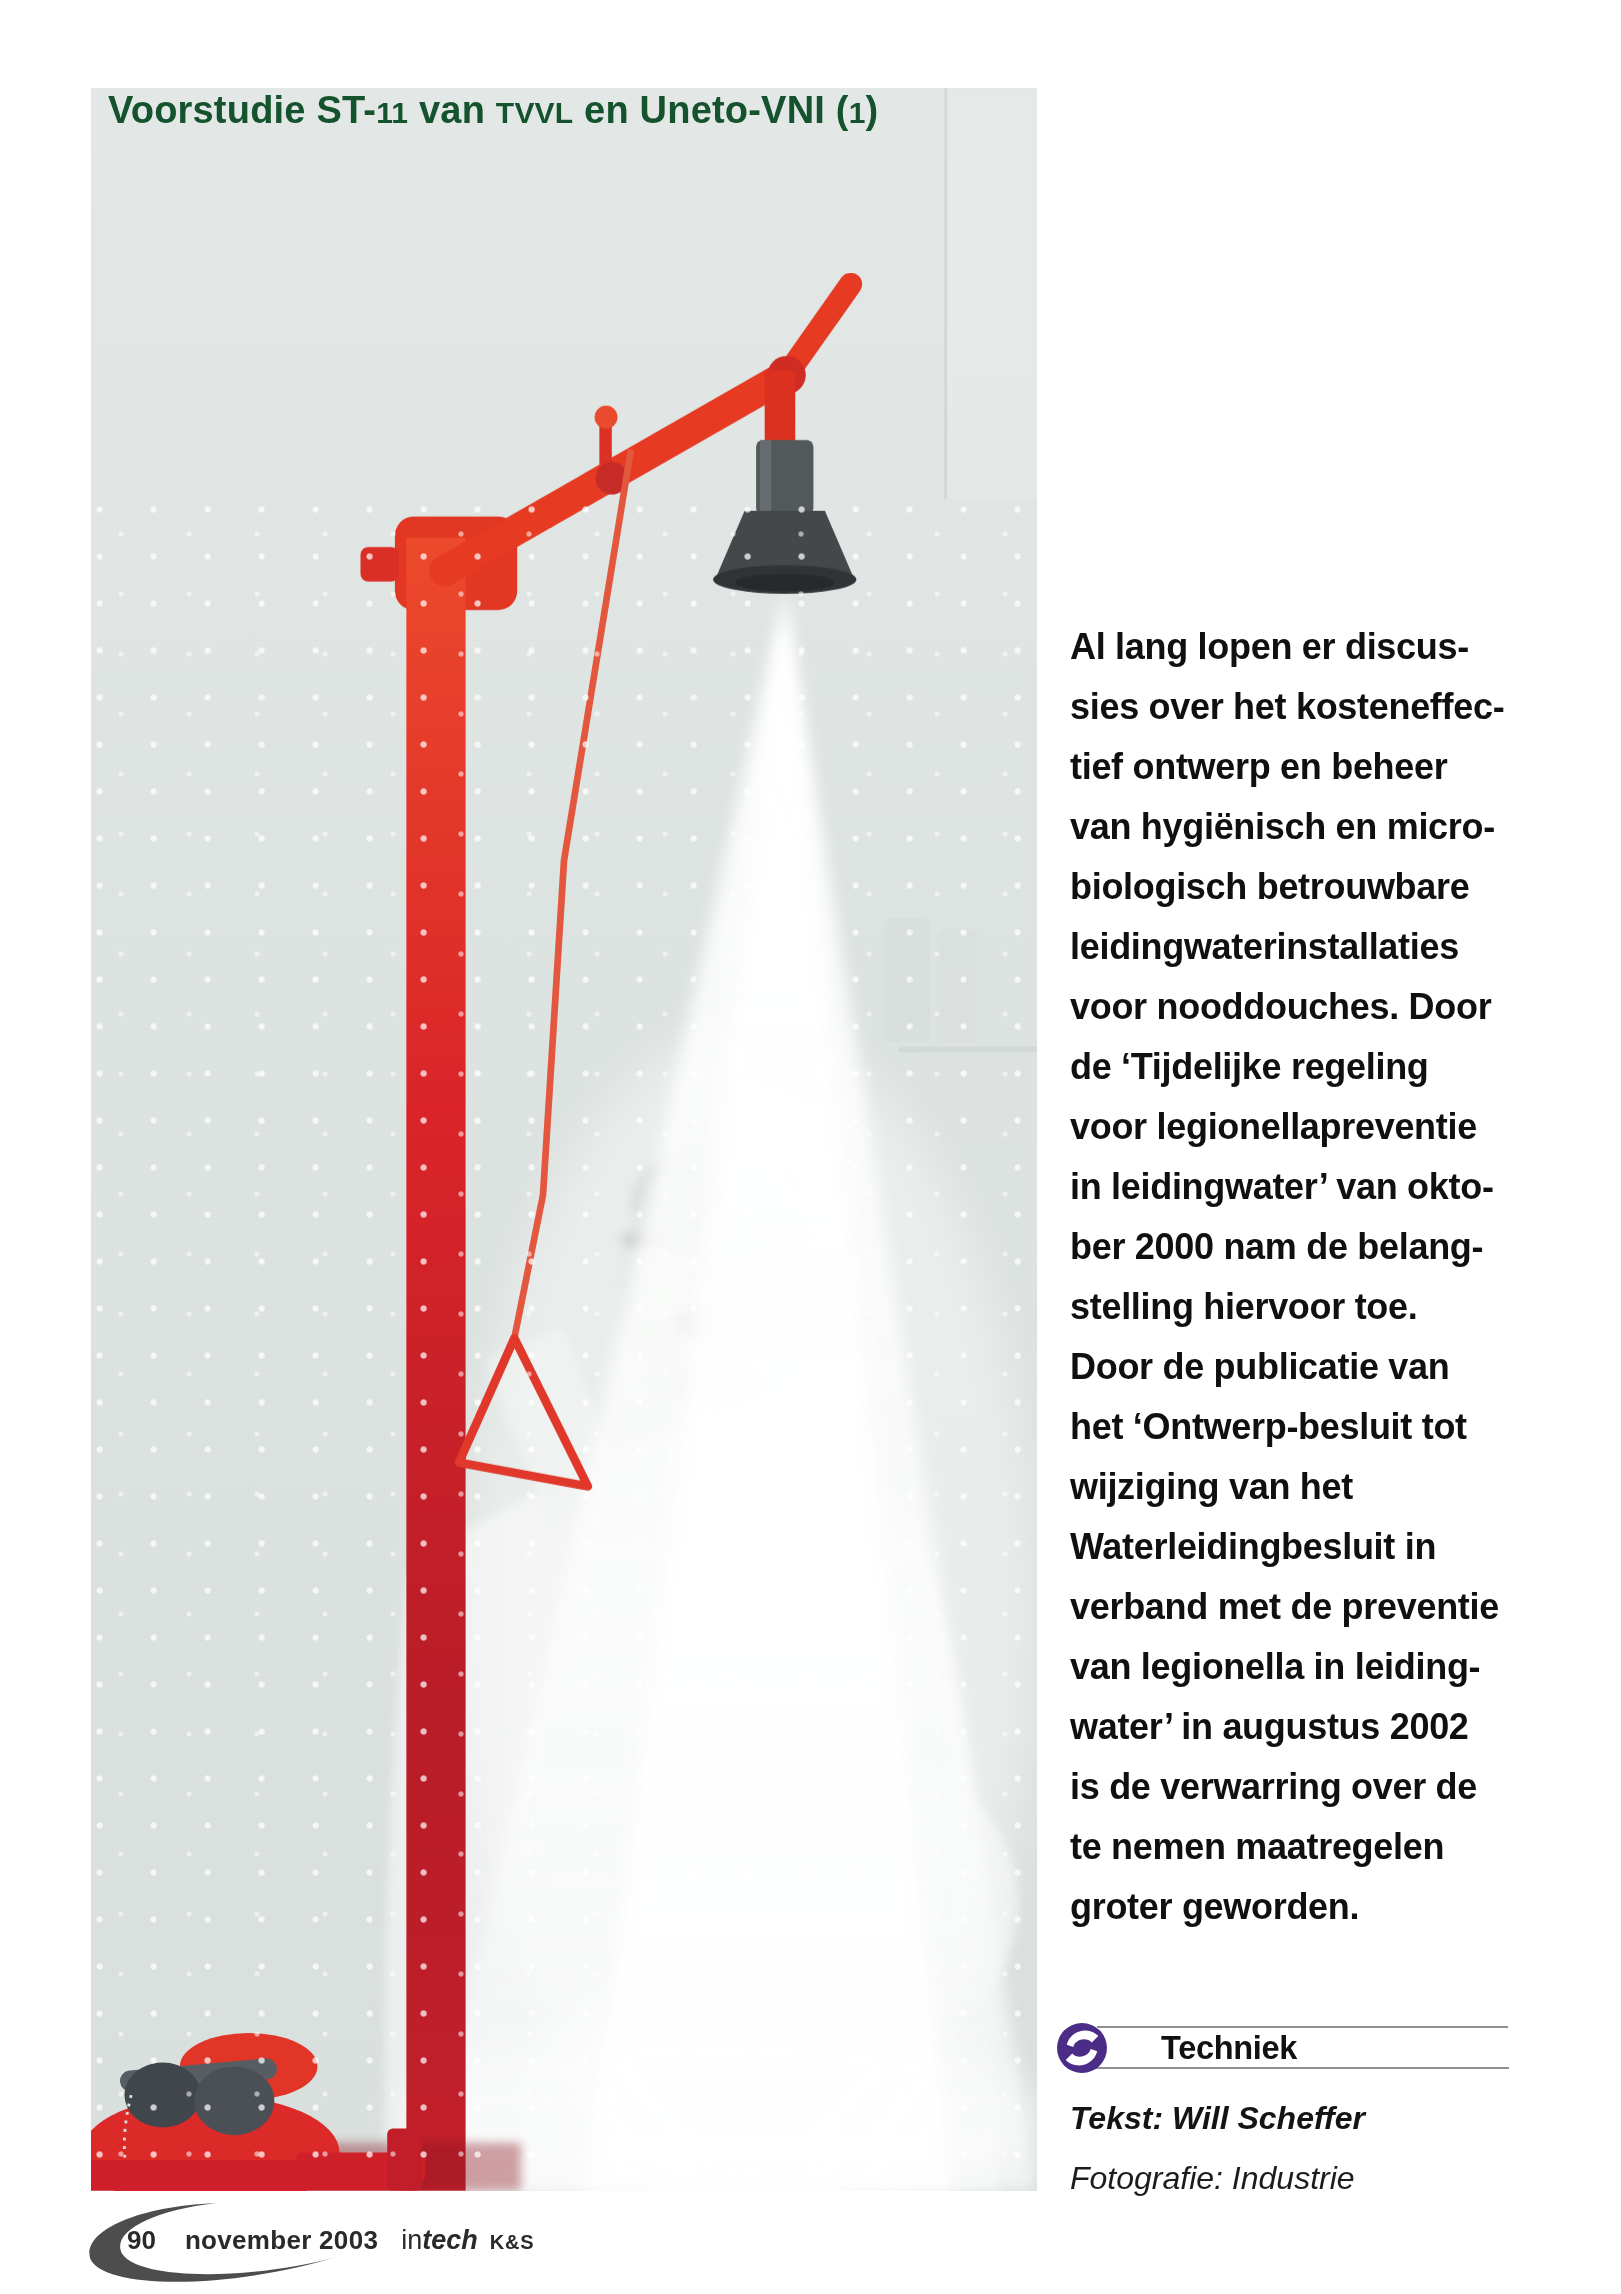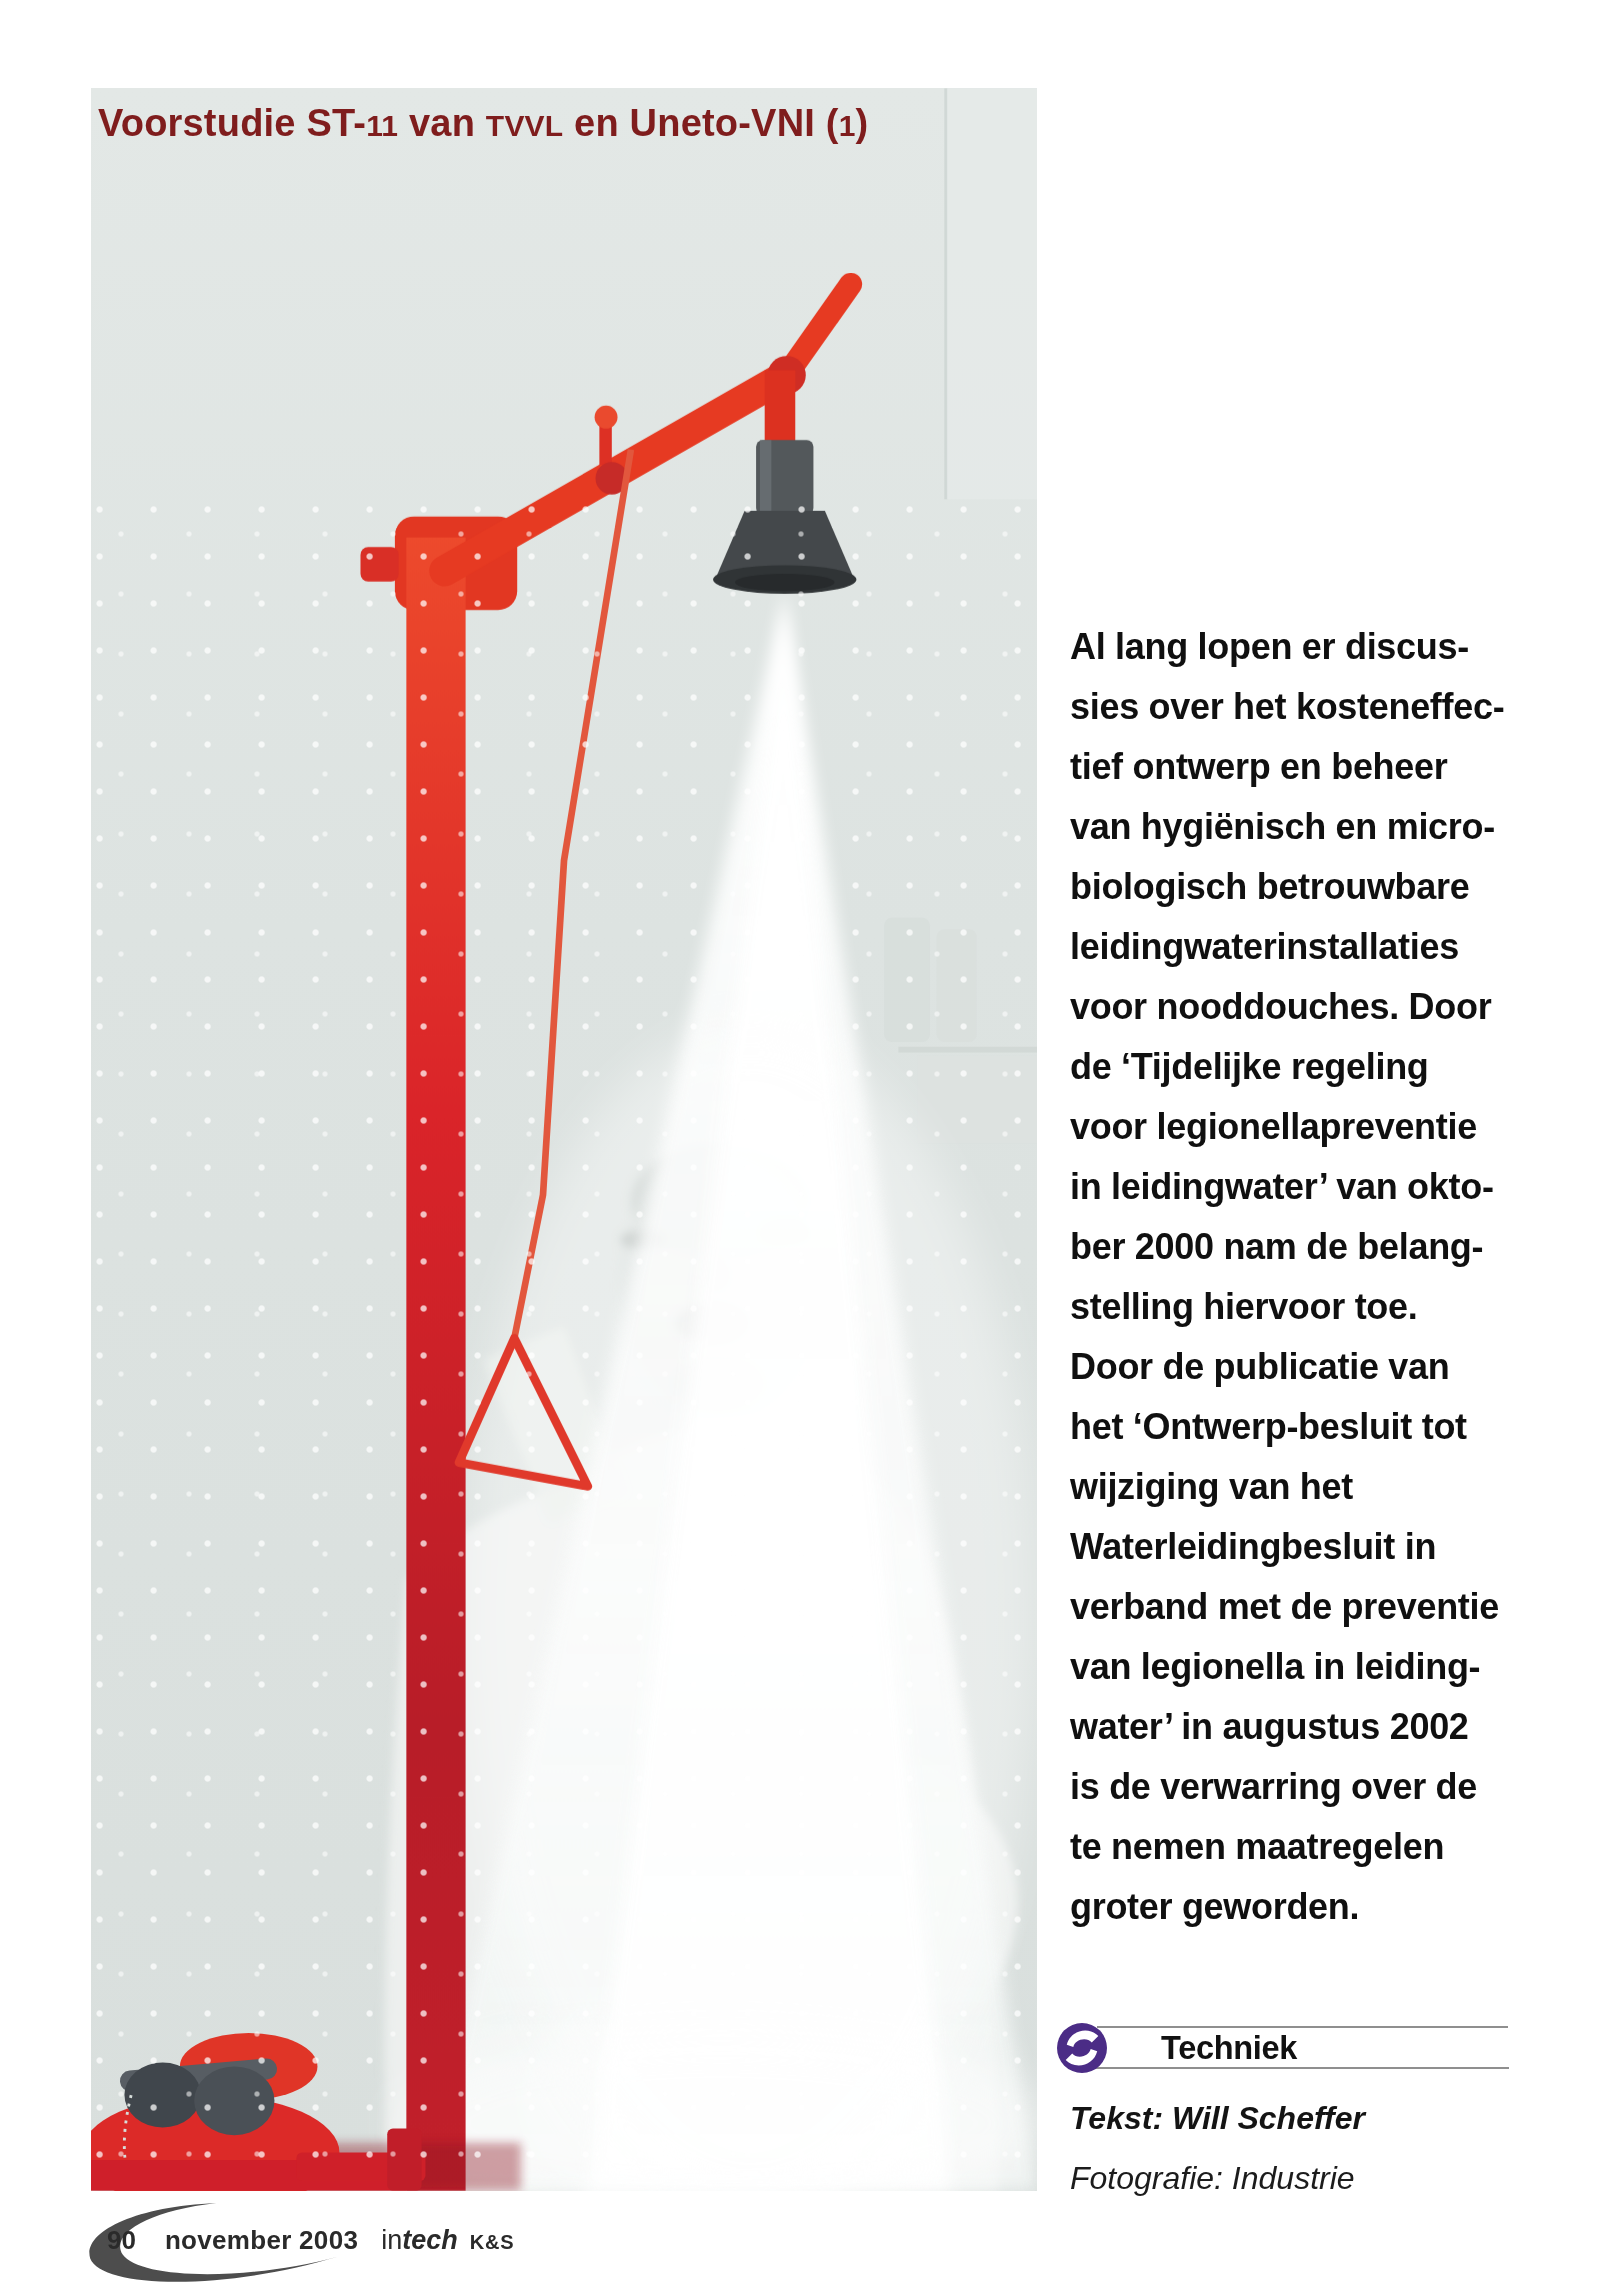--- a/index.html
+++ b/index.html
@@ -18,22 +18,22 @@
     position:absolute; left:0; top:411px; right:0; bottom:0; z-index:5;
     background-image:
       radial-gradient(circle at 8.6px 10.5px, rgba(255,255,255,.85) 0 2.5px, rgba(255,255,255,0) 3.8px),
       radial-gradient(circle at 30px 35px, rgba(255,255,255,.65) 0 1.9px, rgba(255,255,255,0) 3.3px),
       radial-gradient(circle at 45px 18px, rgba(255,255,255,.75) 0 1.6px, rgba(255,255,255,0) 2.9px);
     background-size:54px 47px, 68px 60px, 41px 74px;
     opacity:.85; pointer-events:none;
   }
   
   .kicker{
-    position:absolute; left:98px; top:90px; z-index:3;
-    font-size:38px; line-height:66px; font-weight:700; color:#7f1d1d; letter-spacing:0.2px;
+    position:absolute; left:108px; top:90px; z-index:3;
+    font-size:38px; line-height:40px; font-weight:700; color:#14532d; letter-spacing:0.2px;
     white-space:nowrap;
   }
   .kicker .small{font-size:30px;}
   .headline{
     position:absolute; left:92px; top:151px; z-index:3;
     font-size:134px; line-height:191px; font-weight:700;
     letter-spacing:-2.9px; color:#46228487; color:#452285; white-space:nowrap;
   }
   .intro{
     position:absolute; left:1070px; top:617px; width:574px; z-index:3;
@@ -54,21 +54,21 @@
   }
   .credit-foto{
     position:absolute; left:1070px; top:2160px; z-index:3;
     font-size:32px; font-style:italic; color:#1c1c1c;
   }
   
   .footer{
     position:absolute; left:107px; top:2225px; z-index:4;
     display:flex; align-items:baseline; color:#2a2a2a; white-space:nowrap;
   }
-  .f-num{font-size:26px; font-weight:700; margin-right:29px;}
+  .f-num{font-size:26px; font-weight:700; margin-right:29px;margin-left:20px;}
   .f-issue{font-size:26px; font-weight:700; margin-right:23px; letter-spacing:0.3px;}
   .f-in{font-size:27px; font-weight:400;}
   .f-tech{font-size:27px; font-weight:700; font-style:italic;}
   .f-ks{font-size:20px; font-weight:700; margin-left:12px; letter-spacing:0.8px;}
   .swoosh{position:absolute; left:73px; top:2199px; width:277px; height:94px; z-index:3;}
 </style>
 </head>
 <body>
 
 <div id="canvas">

